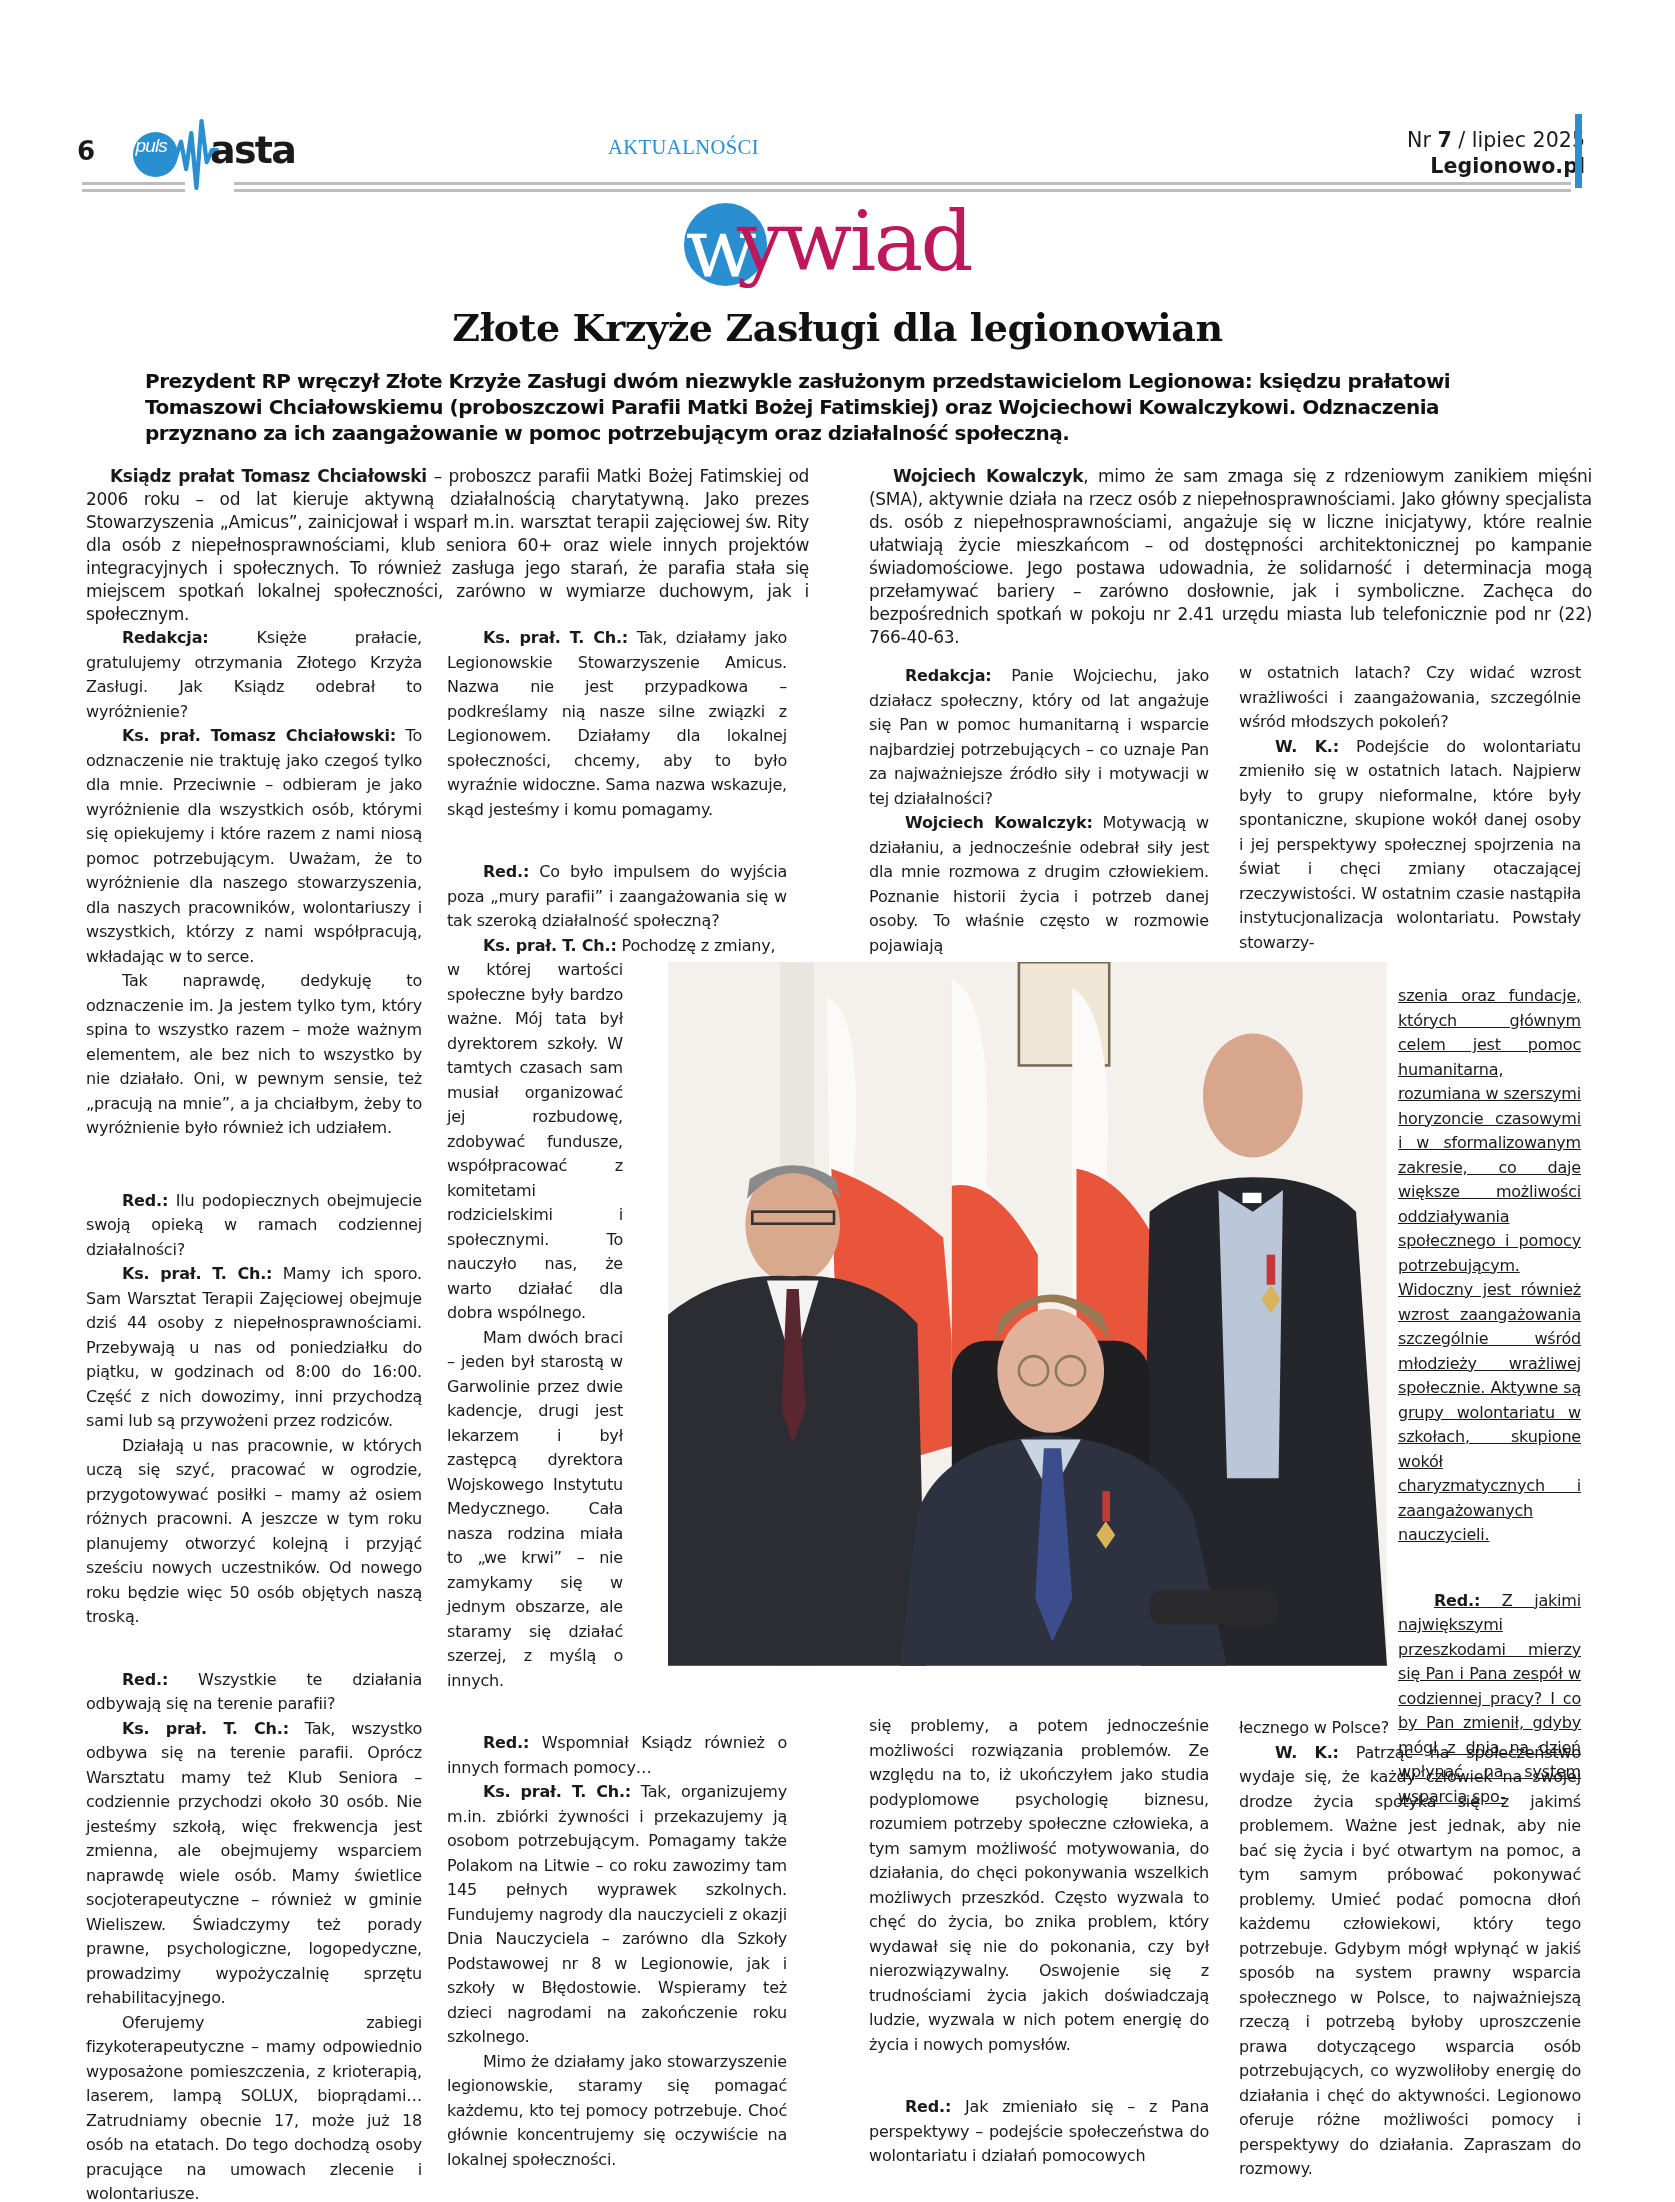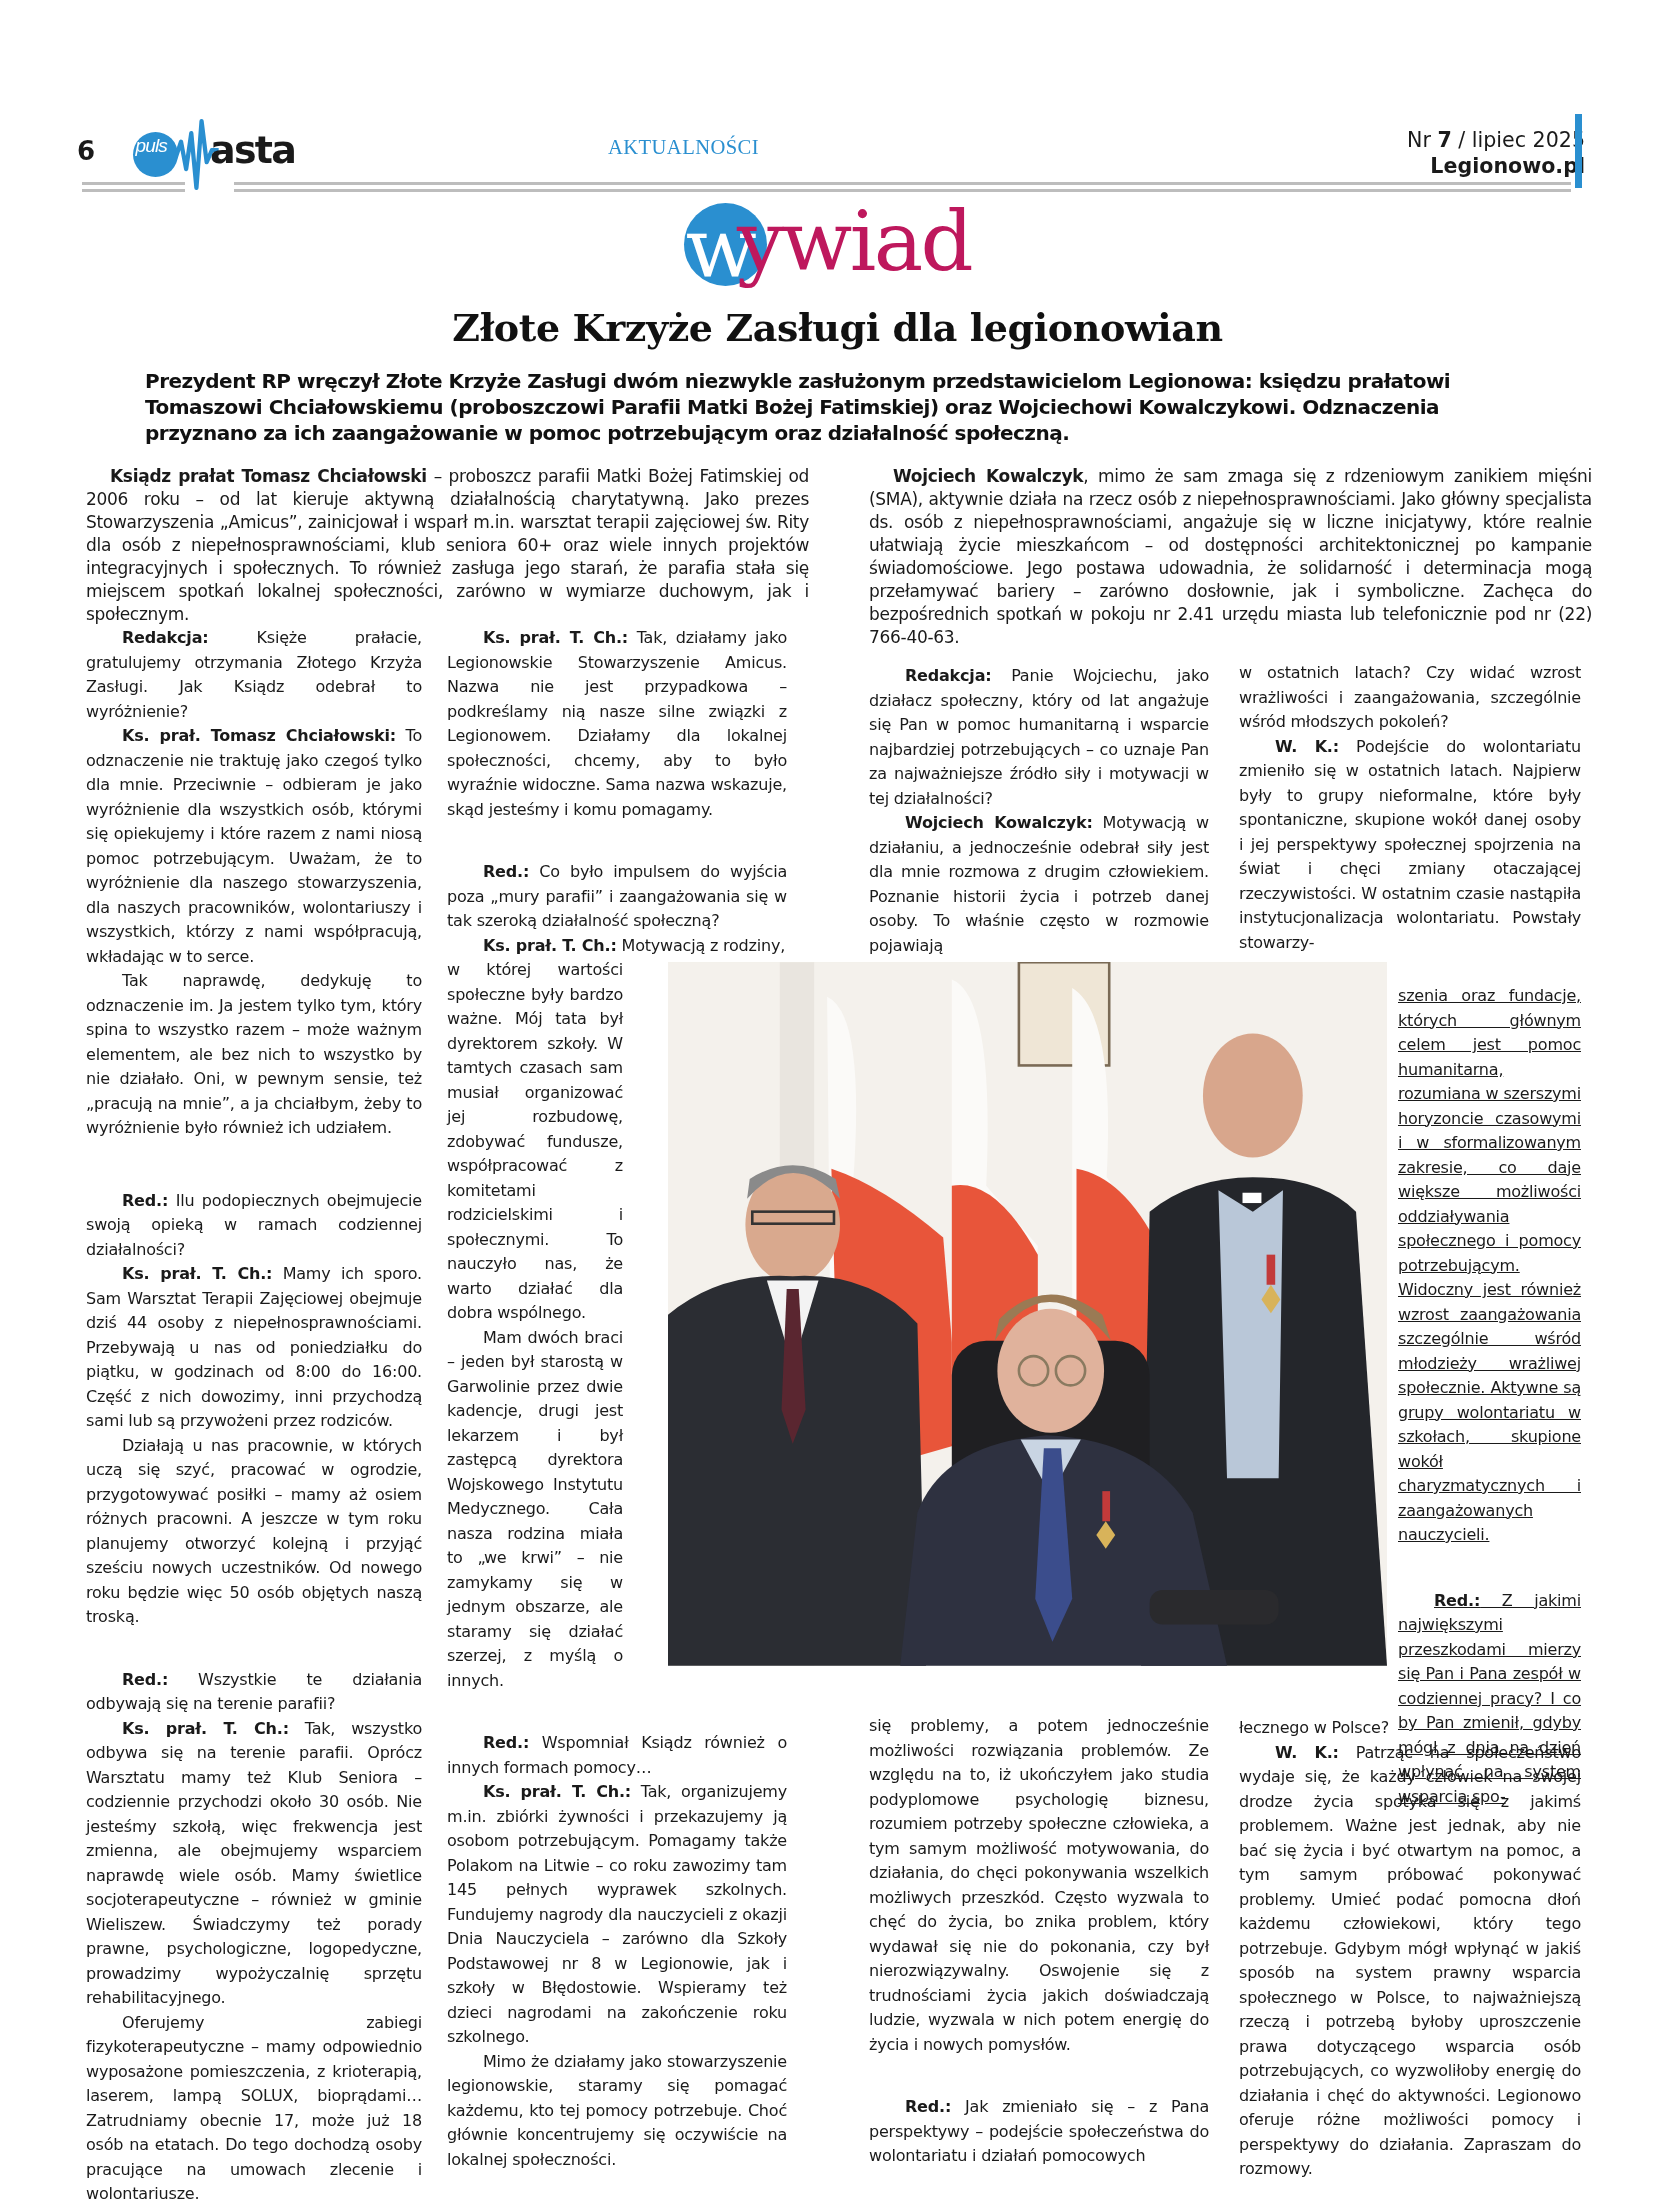--- a/index.html
+++ b/index.html
@@ -95,21 +95,21 @@
   <p><span>Działają u nas pracownie, w których uczą się szyć, pracować w ogrodzie, przygotowywać posiłki – mamy aż osiem różnych pracowni. A jeszcze w tym roku planujemy otworzyć kolejną i przyjąć sześciu nowych uczestników. Od nowego roku będzie więc 50 osób objętych naszą troską.</span></p>
   <p class="gap" style="margin-top:38px"><b>Red.:</b><span> Wszystkie te działania odbywają się na terenie parafii?</span></p>
   <p><b>Ks. prał. T. Ch.:</b><span> Tak, wszystko odbywa się na terenie parafii. Oprócz Warsztatu mamy też Klub Seniora – codziennie przychodzi około 30 osób. Nie jesteśmy szkołą, więc frekwencja jest zmienna, ale obejmujemy wsparciem naprawdę wiele osób. Mamy świetlice socjoterapeutyczne – również w gminie Wieliszew. Świadczymy też porady prawne, psychologiczne, logopedyczne, prowadzimy wypożyczalnię sprzętu rehabilitacyjnego.</span></p>
   <p><span>Oferujemy zabiegi fizykoterapeutyczne – mamy odpowiednio wyposażone pomieszczenia, z krioterapią, laserem, lampą SOLUX, bioprądami… Zatrudniamy obecnie 17, może już 18 osób na etatach. Do tego dochodzą osoby pracujące na umowach zlecenie i wolontariusze.</span></p>
 
 </div>
 
 <div class="abs col c2">
   <p><b>Ks. prał. T. Ch.:</b><span> Tak, działamy jako Legionowskie Stowarzyszenie Amicus. Nazwa nie jest przypadkowa – podkreślamy nią nasze silne związki z Legionowem. Działamy dla lokalnej społeczności, chcemy, aby to było wyraźnie widoczne. Sama nazwa wskazuje, skąd jesteśmy i komu pomagamy.</span></p>
   <p class="gap" style="margin-top:38px"><b>Red.:</b><span> Co było impulsem do wyjścia poza „mury parafii” i zaangażowania się w tak szeroką działalność społeczną?</span></p>
-  <p><b>Ks. prał. T. Ch.:</b><span> Motywacją z rodziny,</span></p>
+  <p><b>Ks. prał. T. Ch.:</b><span> Pochodzę z zmiany,</span></p>
   <div style="width:176px">
     <p class="cont"><span>w której wartości społeczne były bardzo ważne. Mój tata był dyrektorem szkoły. W tamtych czasach sam musiał organizować jej rozbudowę, zdobywać fundusze, współpracować z komitetami rodzicielskimi i społecznymi. To nauczyło nas, że warto działać dla dobra wspólnego.</span></p>
     <p><span>Mam dwóch braci – jeden był starostą w Garwolinie przez dwie kadencje, drugi jest lekarzem i był zastępcą dyrektora Wojskowego Instytutu Medycznego. Cała nasza rodzina miała to „we krwi” – nie zamykamy się w jednym obszarze, ale staramy się działać szerzej, z myślą o innych.</span></p>
   </div>
   <p class="gap" style="margin-top:38px"><b>Red.:</b><span> Wspomniał Ksiądz również o innych formach pomocy…</span></p>
   <p><b>Ks. prał. T. Ch.:</b><span> Tak, organizujemy m.in. zbiórki żywności i przekazujemy ją osobom potrzebującym. Pomagamy także Polakom na Litwie – co roku zawozimy tam 145 pełnych wyprawek szkolnych. Fundujemy nagrody dla nauczycieli z okazji Dnia Nauczyciela – zarówno dla Szkoły Podstawowej nr 8 w Legionowie, jak i szkoły w Błędostowie. Wspieramy też dzieci nagrodami na zakończenie roku szkolnego.</span></p>
   <p><span>Mimo że działamy jako stowarzyszenie legionowskie, staramy się pomagać każdemu, kto tej pomocy potrzebuje. Choć głównie koncentrujemy się oczywiście na lokalnej społeczności.</span></p>
 </div>
 
 <div class="abs col c3">

